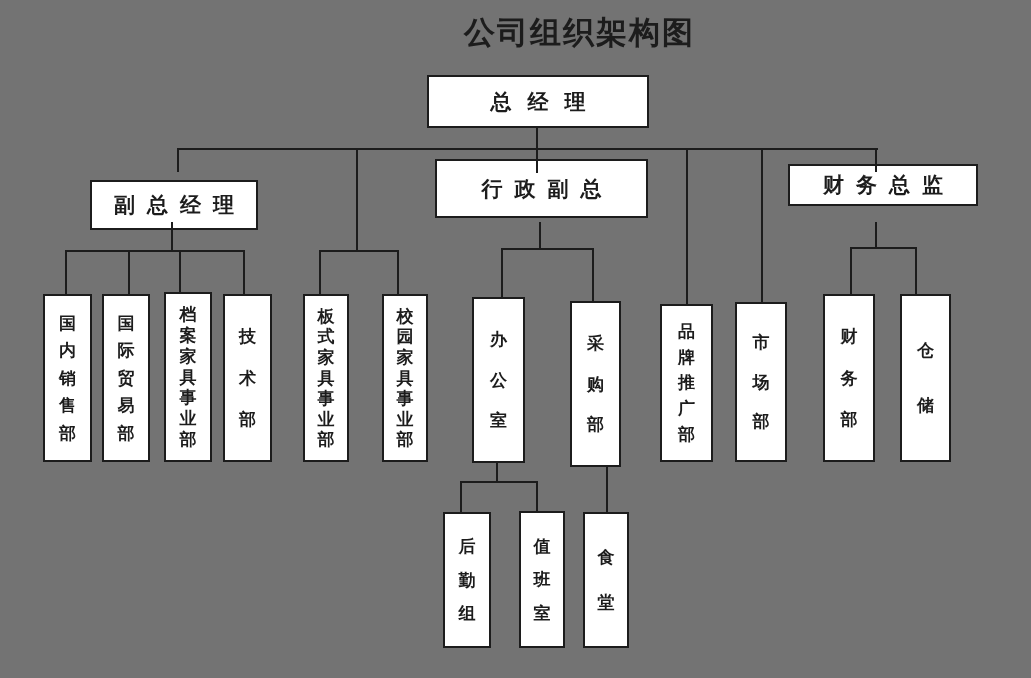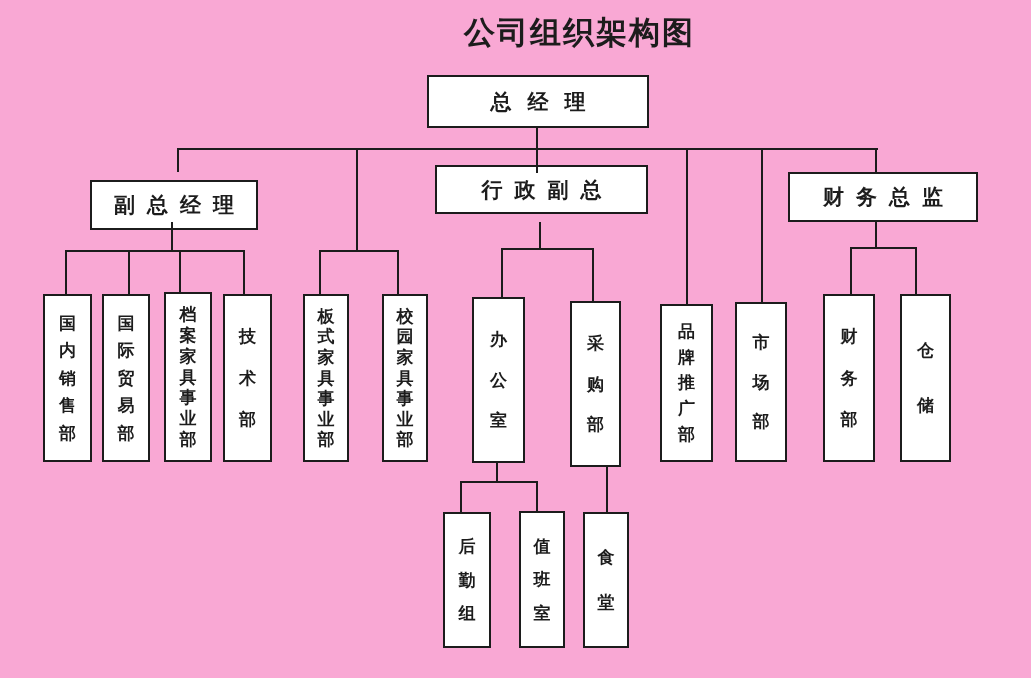--- a/index.html
+++ b/index.html
@@ -1,17 +1,17 @@
 <!DOCTYPE html>
 <html><head>
 <meta charset="utf-8">
 <style>
   html,body{margin:0;padding:0;background:#ffffff;}
   .canvas{
-    position:relative;width:1031px;height:678px;background:#f9a8d4;
+    position:relative;width:1031px;height:678px;background:#737373;
     font-family:"DejaVu Serif","Liberation Serif",serif;color:#1c1c1c;overflow:hidden;
   }
   .title{
     position:absolute;left:464px;top:12px;font-size:31px;font-weight:bold;
     letter-spacing:2px;white-space:nowrap;
   }
   .node{
     position:absolute;border:2px solid #1c1c1c;background:#ffffff;box-sizing:border-box;
     display:flex;align-items:center;justify-content:center;
   }
@@ -33,24 +33,24 @@
 
   <div class="title">公司组织架构图</div>
 
   <div class="node" style="left:427px;top:75px;width:222px;height:53px">
     <span class="hlabel root">总经理</span>
   </div>
 
   <div class="node" style="left:90px;top:180px;width:168px;height:50px">
     <span class="hlabel">副总经理</span>
   </div>
-  <div class="node" style="left:435px;top:165px;width:213px;height:49px">
+  <div class="node" style="left:435px;top:159px;width:213px;height:59px">
     <span class="hlabel">行政副总</span>
   </div>
-  <div class="node" style="left:788px;top:172px;width:190px;height:50px">
+  <div class="node" style="left:788px;top:164px;width:190px;height:42px">
     <span class="hlabel">财务总监</span>
   </div>
 
   <div class="node" style="left:43px;top:294px;width:49px;height:168px">
     <span class="v-label">
         <span>国</span>
         <span>内</span>
         <span>销</span>
         <span>售</span>
         <span>部</span>

